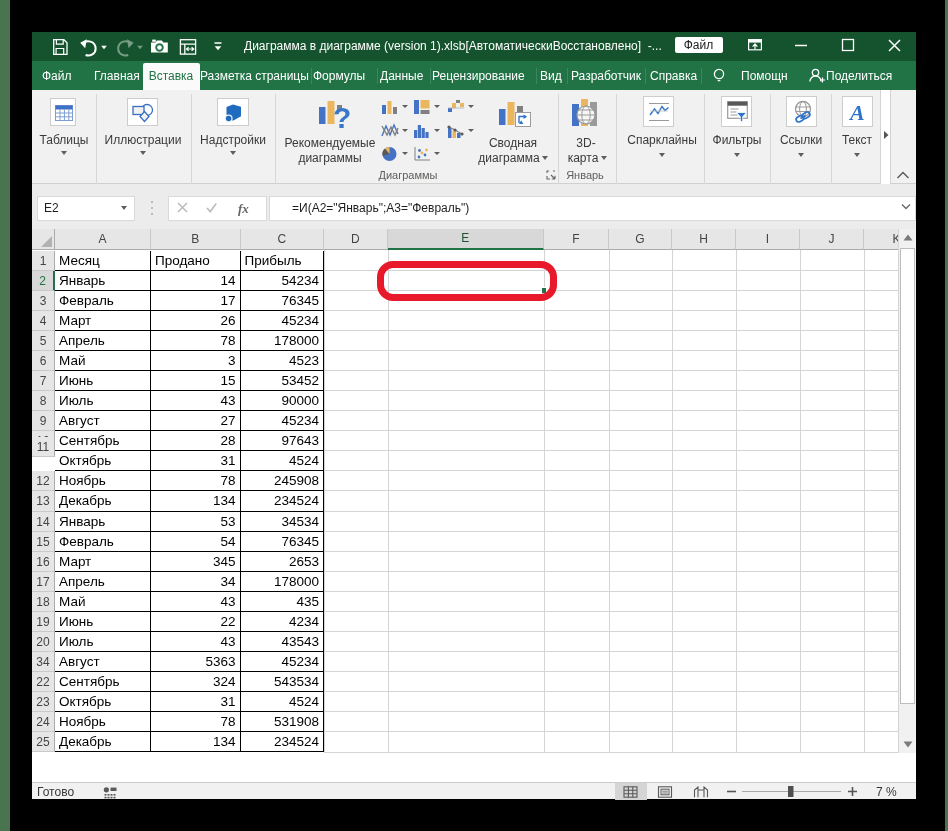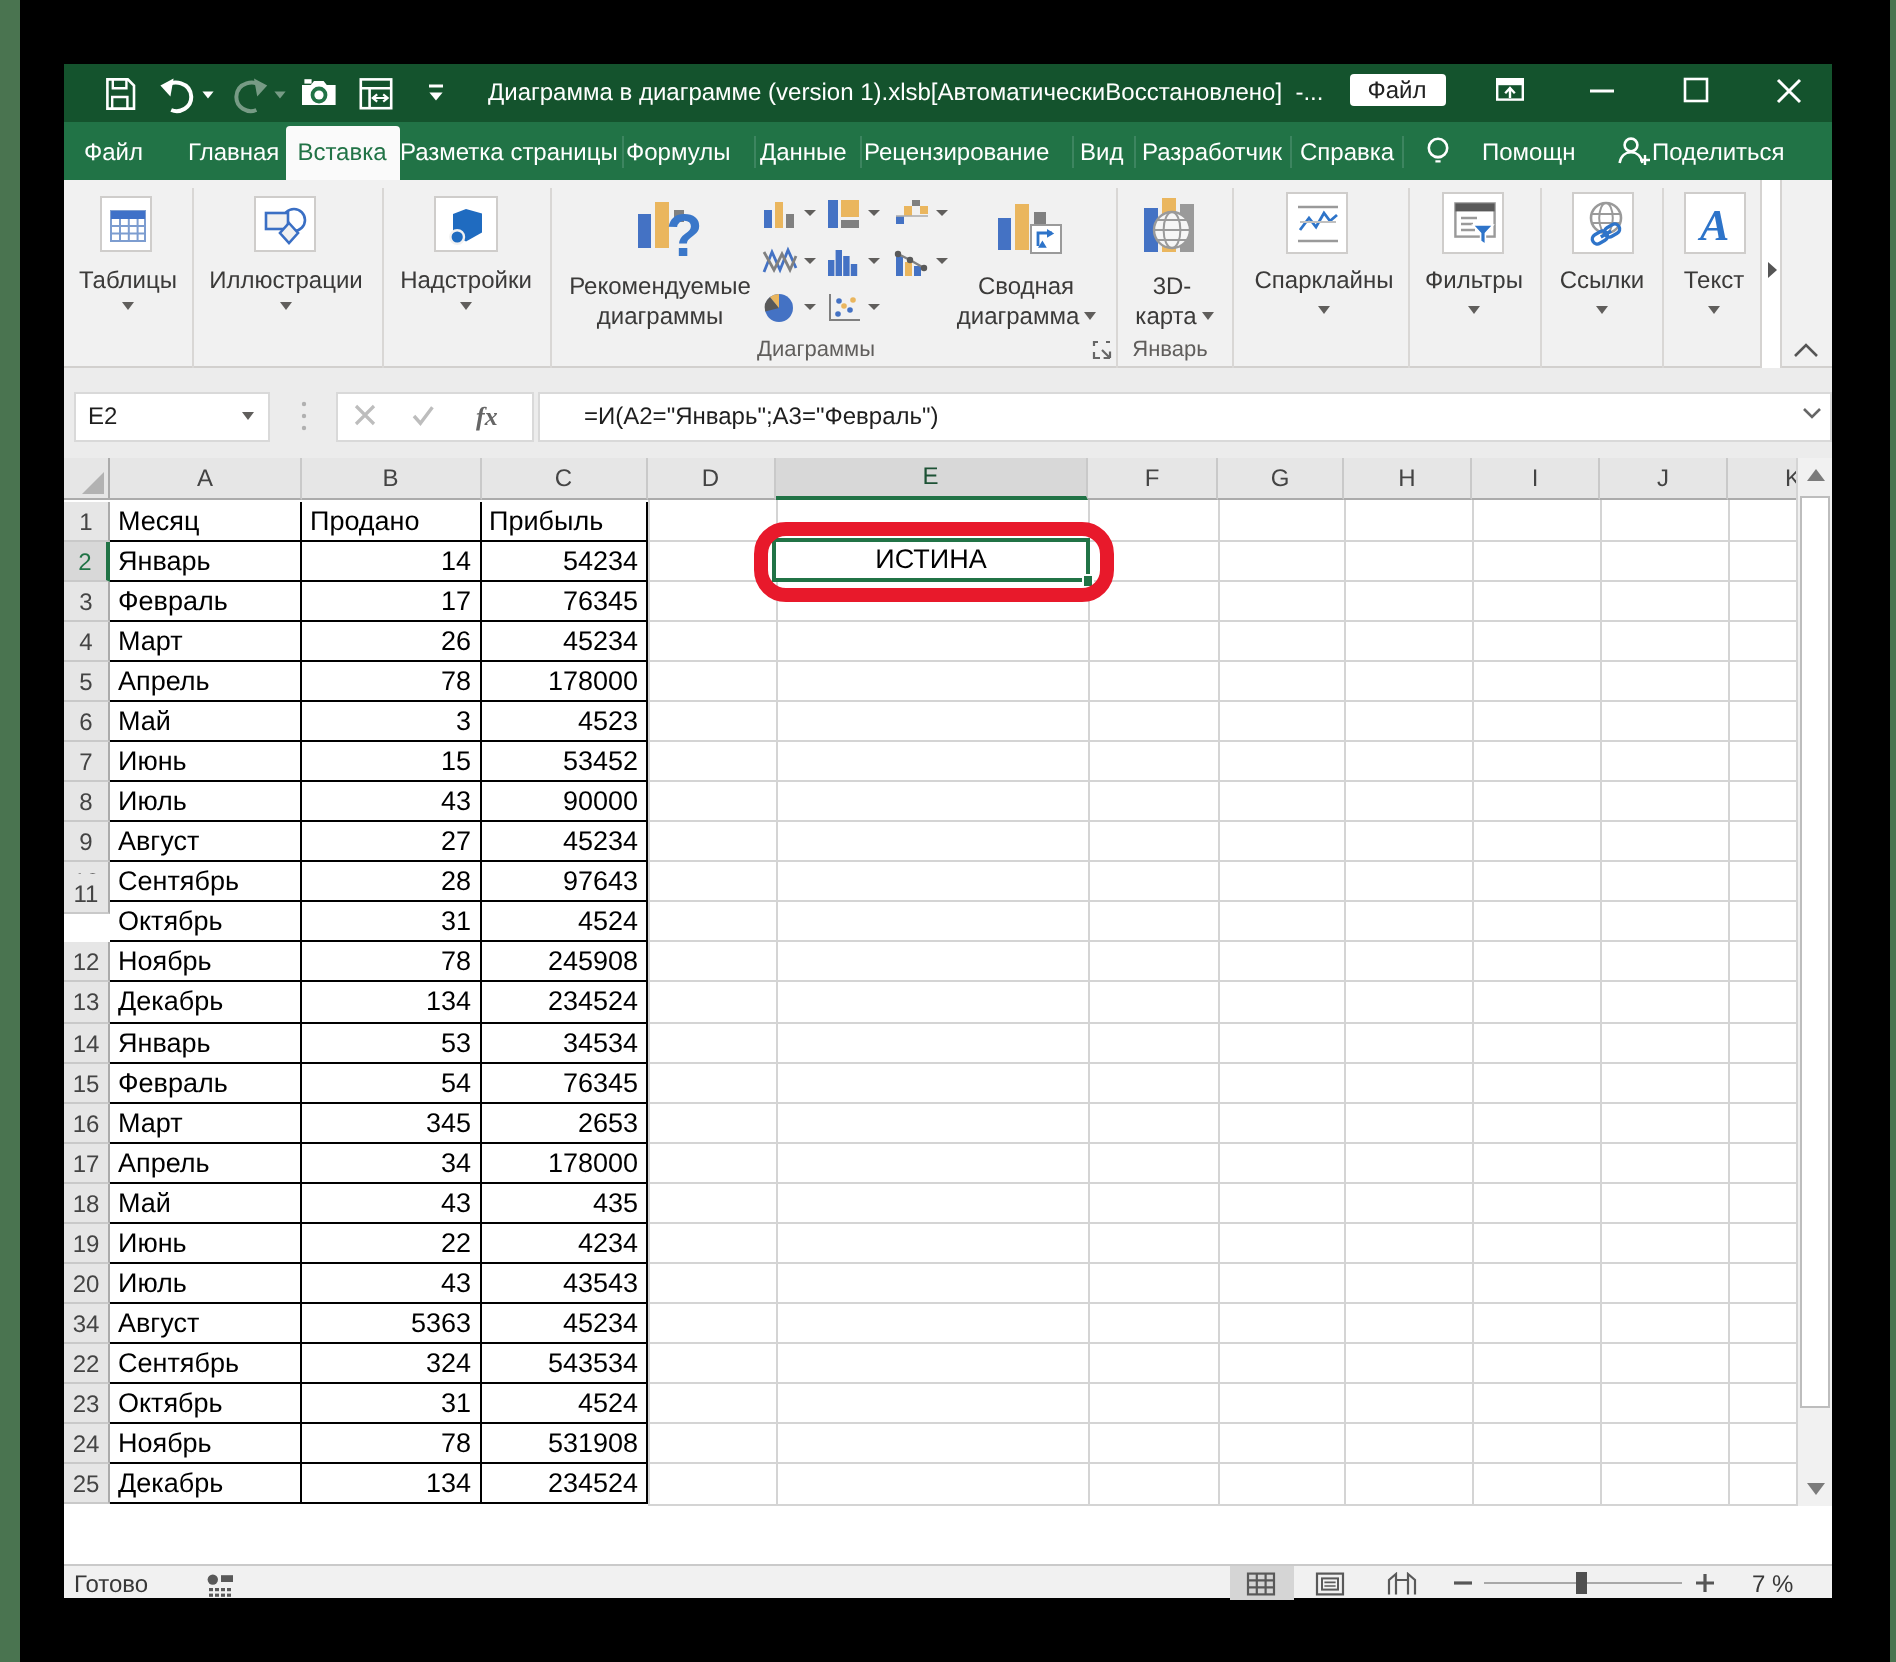--- a/index.html
+++ b/index.html
@@ -511,23 +511,20 @@
 <div class="cell cn bB" style="top:463.76px;height:20.08px">31</div>
 <div class="cell cn bC" style="top:463.76px;height:20.08px">4524</div>
 <div class="rh" style="top:483.84px;height:20.08px">24</div>
 <div class="cell ca bA" style="top:483.84px;height:20.08px">Ноябрь</div>
 <div class="cell cn bB" style="top:483.84px;height:20.08px">78</div>
 <div class="cell cn bC" style="top:483.84px;height:20.08px">531908</div>
 <div class="rh" style="top:503.92px;height:20.08px">25</div>
 <div class="cell ca bA" style="top:503.92px;height:20.08px">Декабрь</div>
 <div class="cell cn bB" style="top:503.92px;height:20.08px">134</div>
 <div class="cell cn bC" style="top:503.92px;height:20.08px">234524</div>
-    <div id="selE2">
-        <span class="t">ИСТИНА</span>
-      </div>
     <div id="handle"></div>
     <div id="redring"></div>
     <div id="vsb">
       <div class="btn" style="top:0">
           <svg width="18" height="18" viewBox="0 0 18 18">
             <path d="M9 5.5 l4.5 6 h-9 z" fill="#7b7b7b"></path>
           </svg>
         </div>
       <div id="vthumb"></div>
       <div class="btn" style="top:506px">

